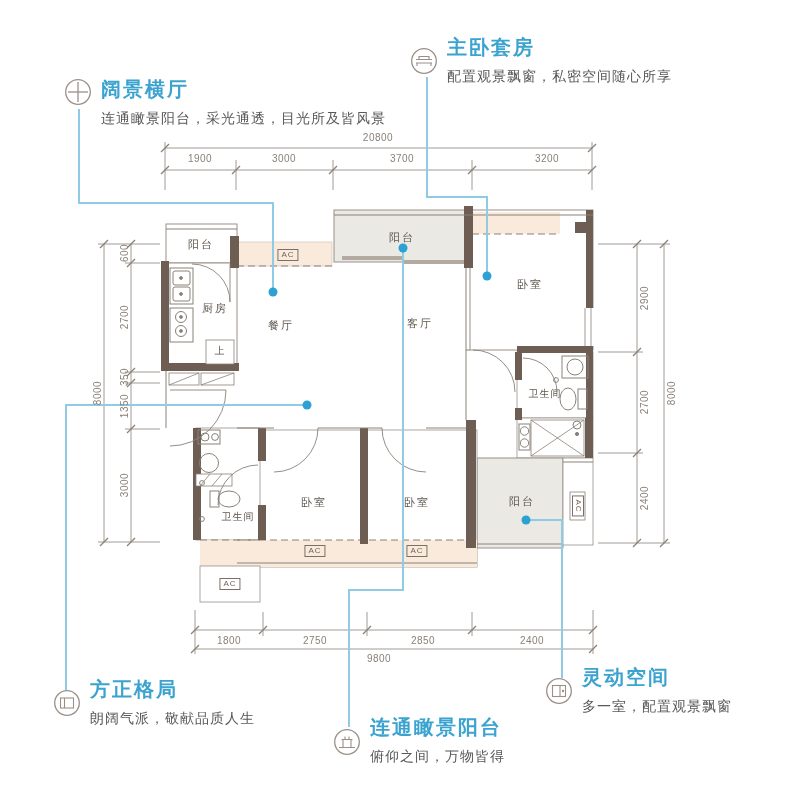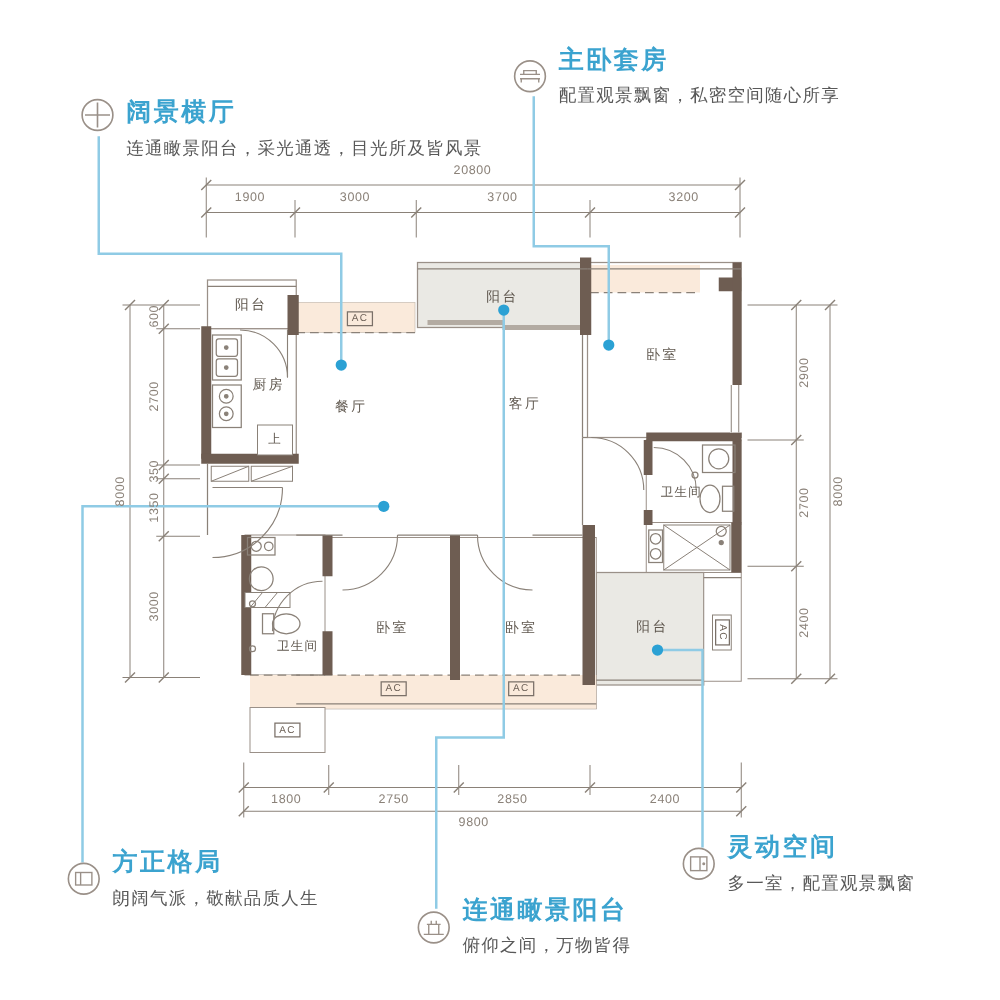--- a/index.html
+++ b/index.html
@@ -276,21 +276,21 @@
 
 <div class="dim" style="left:378px;top:137px;">20800</div>
 <div class="dim" style="left:200px;top:158px;">1900</div>
 <div class="dim" style="left:284px;top:158px;">3000</div>
 <div class="dim" style="left:402px;top:158px;text-align:center;">3700</div>
 <div class="dim" style="left:547px;top:158px;">3200</div>
 
 <div class="dim" style="left:379px;top:658px;">9800</div>
 <div class="dim" style="left:229px;top:640px;text-align:right;">1800</div>
 <div class="dim" style="left:315px;top:640px;">2750</div>
-<div class="dim" style="left:410px;top:640px;">2850</div>
+<div class="dim" style="left:423px;top:640px;">2850</div>
 <div class="dim" style="left:532px;top:640px;">2400</div>
 
 <div class="dim vert" style="left:97px;top:393px;">8000</div>
 <div class="dim vert" style="left:124px;top:253px;">600</div>
 <div class="dim vert" style="left:124px;top:317px;">2700</div>
 <div class="dim vert" style="left:124px;top:377px;">350</div>
 <div class="dim vert" style="left:124px;top:406px;">1350</div>
 <div class="dim vert" style="left:124px;top:485px;">3000</div>
 
 <div class="dim vert" style="left:671px;top:393px;">8000</div>

